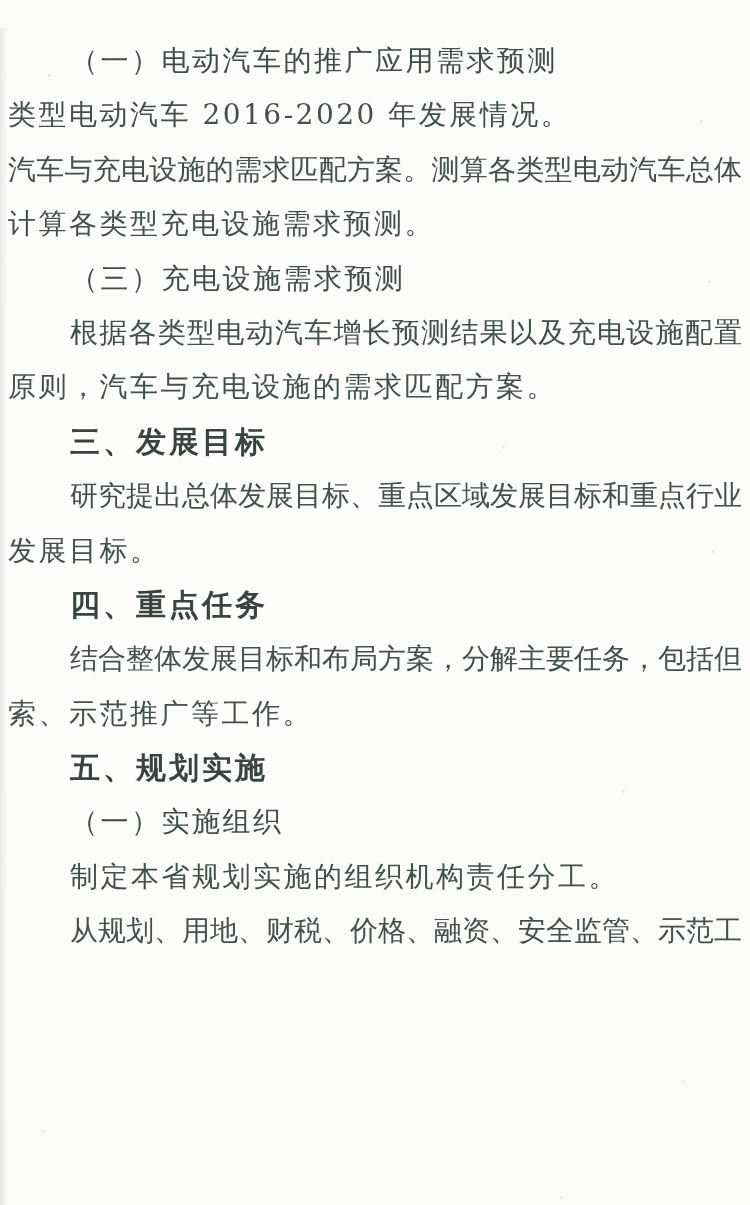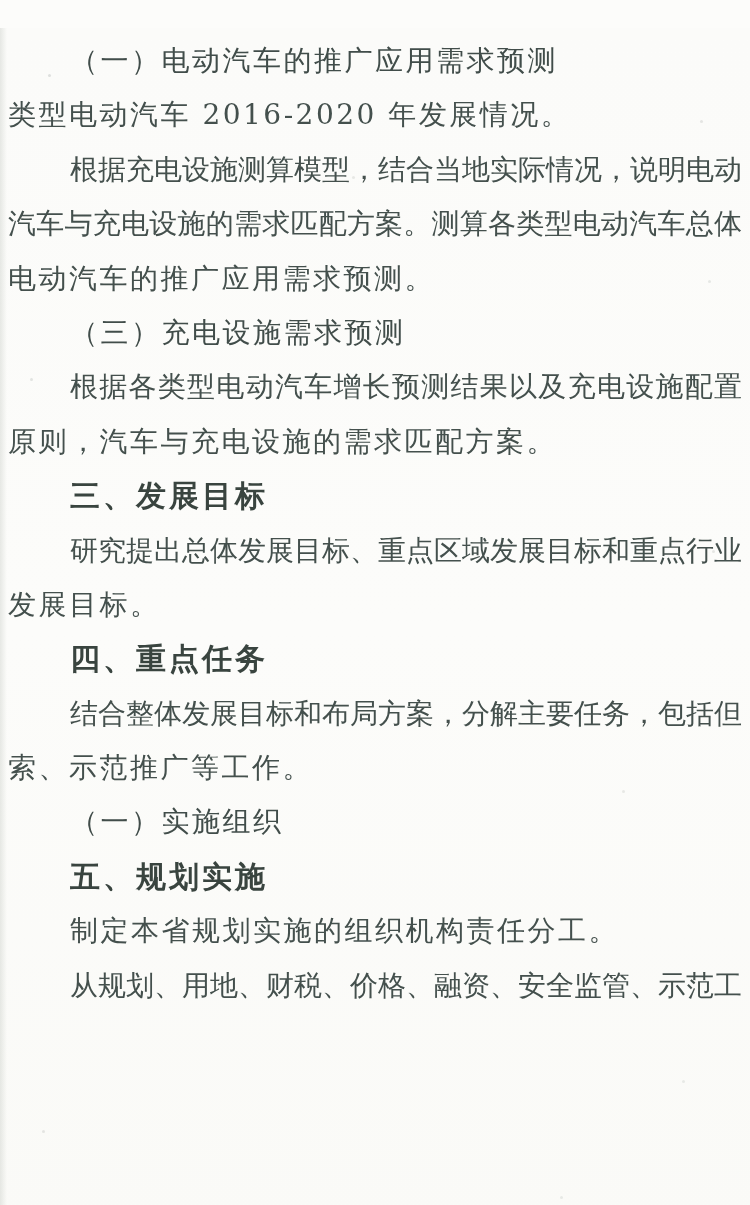--- a/index.html
+++ b/index.html
@@ -82,31 +82,30 @@
     color: #39443f;
   }
 </style>
 </head>
 <body>
 
 <div class="page">
   <div class="doc">
       <div class="line kai indent">（一）电动汽车的推广应用需求预测</div>
       <div class="line body">类型电动汽车 2016-2020 年发展情况。</div>
-      <div class="line body indent fill">根据充电设施测算模型，结合当地实际情况，说明电动</div>
       <div class="line body fill">汽车与充电设施的需求匹配方案。测算各类型电动汽车总体</div>
-      <div class="line body">电动汽车的推广应用需求预测。</div>
+      <div class="line body">计算各类型充电设施需求预测。</div>
       <div class="line kai indent">（三）充电设施需求预测</div>
       <div class="line body indent fill">根据各类型电动汽车增长预测结果以及充电设施配置</div>
       <div class="line body">原则，汽车与充电设施的需求匹配方案。</div>
       <div class="line hei indent">三、发展目标</div>
       <div class="line body indent fill">研究提出总体发展目标、重点区域发展目标和重点行业</div>
       <div class="line body">发展目标。</div>
       <div class="line hei indent">四、重点任务</div>
       <div class="line body indent fill">结合整体发展目标和布局方案，分解主要任务，包括但</div>
       <div class="line body">索、示范推广等工作。</div>
+      <div class="line hei indent">五、规划实施</div>
       <div class="line kai indent">（一）实施组织</div>
-      <div class="line hei indent">五、规划实施</div>
       <div class="line body indent">制定本省规划实施的组织机构责任分工。</div>
       <div class="line body indent fill">从规划、用地、财税、价格、融资、安全监管、示范工</div>
     </div>
   <div class="specks"></div>
 </div>
 
 </body></html>

